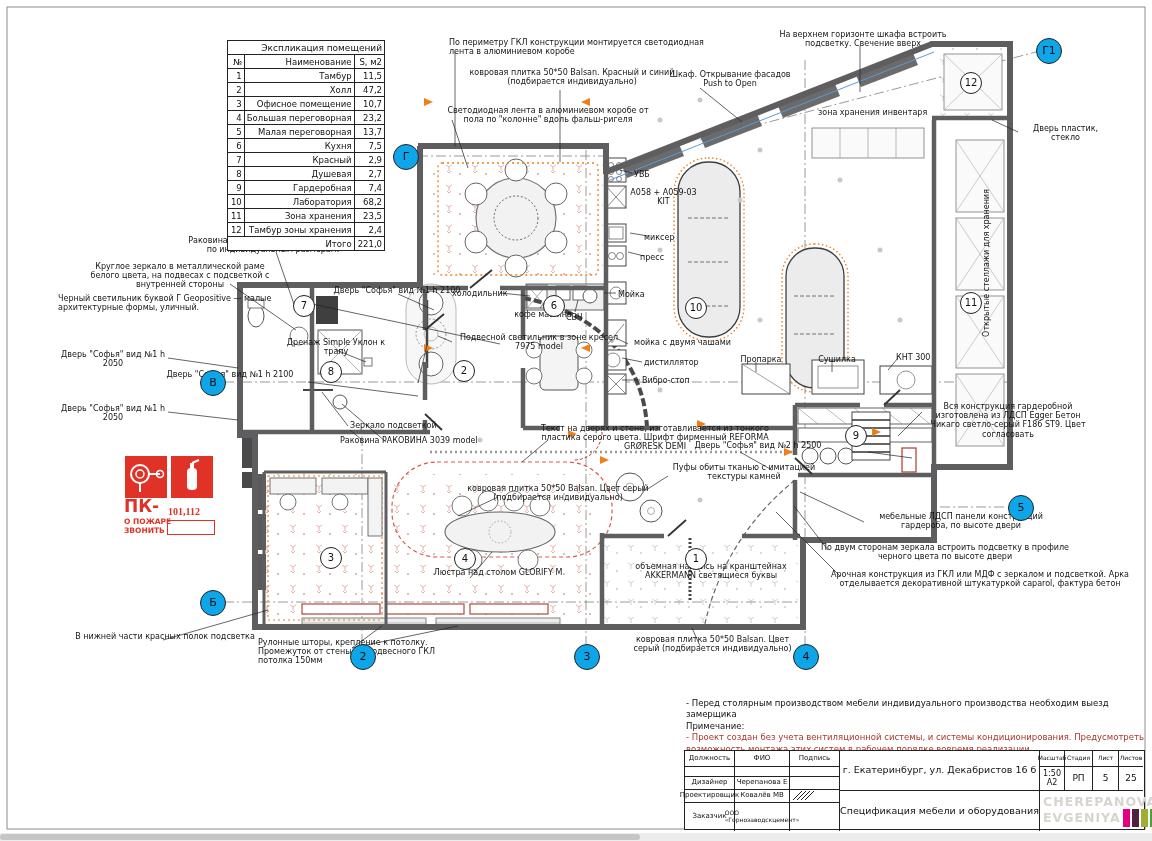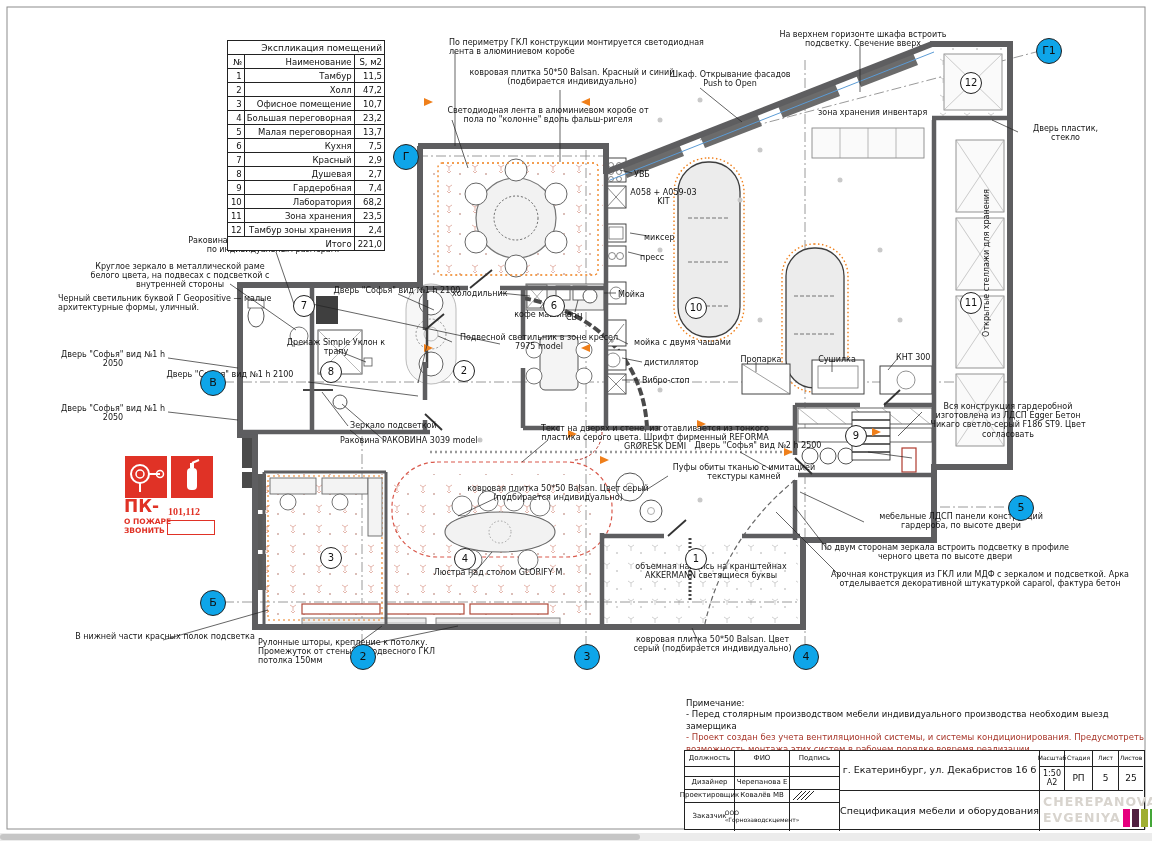--- a/index.html
+++ b/index.html
@@ -530,22 +530,22 @@
     </svg>
   </div>
   <div class="pk" style="color:#E03226">ПК-</div>
   <div class="fnum" style="color:#E03226">101,112</div>
   <div class="fline" style="top:66px;color:#E03226">О ПОЖАРЕ</div>
   <div class="fline" style="top:75px;color:#E03226">ЗВОНИТЬ</div>
   <div class="fbox"></div>
 </div>
 
 <div class="notes">
+  <div>- Перед столярным производством мебели индивидуального производства необходим выезд замерщика</div>
   <div>Примечание:</div>
-  <div>- Перед столярным производством мебели индивидуального производства необходим выезд замерщика</div>
   <div class="red">- Проект создан без учета вентиляционной системы, и системы кондиционирования. Предусмотреть возможность монтажа этих систем в рабочем порядке вовремя реализации.</div>
 </div>
 
 <div class="tblock">
 
   <div class="tb-cell" style="left:0;top:0;width:50px;height:16px">Должность</div>
   <div class="tb-cell" style="left:50px;top:0;width:55px;height:16px">ФИО</div>
   <div class="tb-cell" style="left:105px;top:0;width:50px;height:16px">Подпись</div>
   <div class="tb-cell" style="left:0;top:16px;width:50px;height:10px"></div>
   <div class="tb-cell" style="left:50px;top:16px;width:55px;height:10px"></div>

